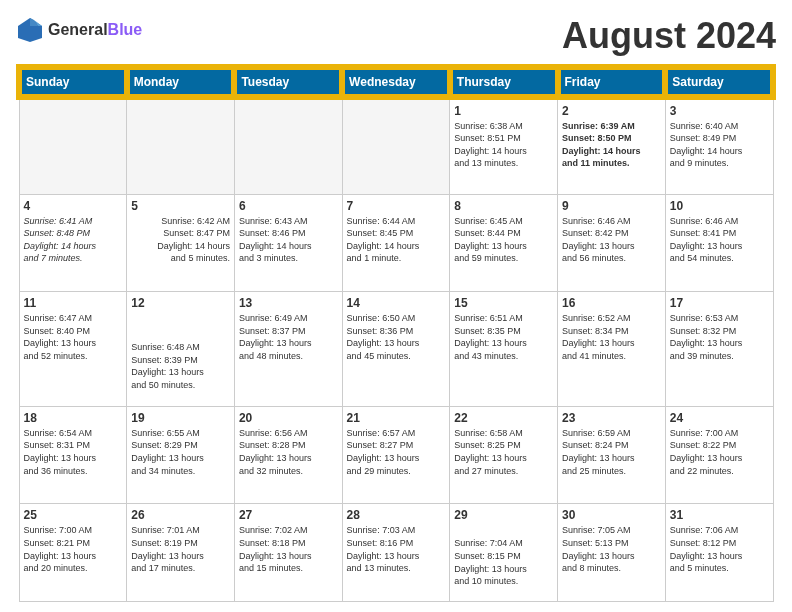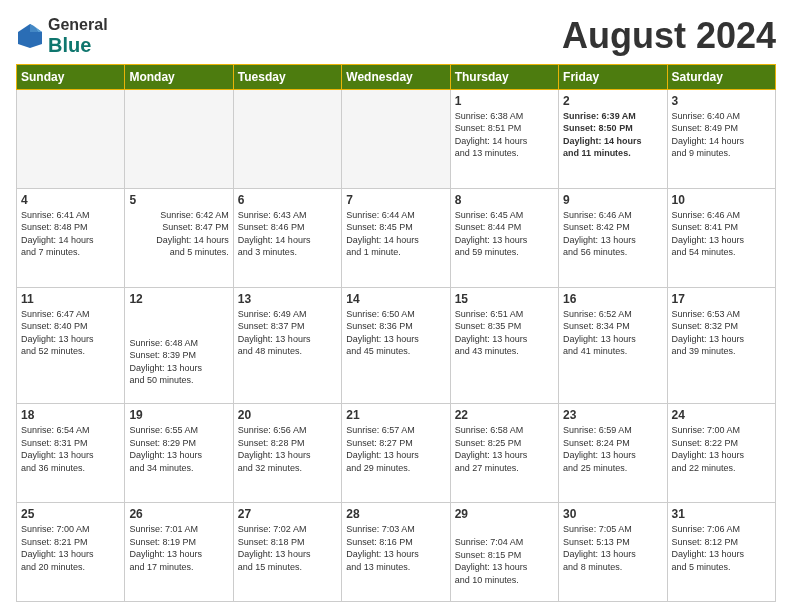--- a/index.html
+++ b/index.html
@@ -23,32 +23,32 @@
       align-items: flex-start;
       margin-bottom: 8px;
     }
     .logo {
       display: flex;
       align-items: center;
       gap: 4px;
     }
     .logo-text {
       display: flex;
-      flex-direction: column;
+      flex-direction: row;
       line-height: 1.1;
     }
     .logo-general {
       font-size: 16px;
       font-weight: bold;
       color: #333;
     }
     .logo-blue {
-      font-size: 20px;
-      font-weight: bold;
-      color: #0f766e;
+      font-size: 16px;
+      font-weight: bold;
+      color: #8b5cf6;
     }
     .logo-icon {
       width: 28px;
       height: 28px;
     }
     .title-block {
     }
     .title-month {
       font-size: 36px;
       font-weight: bold;
@@ -60,27 +60,27 @@
       color: #555;
     }
     .calendar {
       flex: 1;
       border: 1px solid #ccc;
       border-collapse: collapse;
       width: 100%;
       table-layout: fixed;
     }
     .calendar th {
-      background: #4d7c0f;
+      background: #0369a1;
       color: #fff;
       font-size: 12px;
       font-weight: bold;
       padding: 5px 4px;
       text-align: left;
-      border: 1px solid #eab308;
+      border: 6px solid #eab308;
     }
     .calendar td {
       border: 1px solid #ccc;
       vertical-align: top;
       padding: 4px 4px 3px 4px;
       font-size: 9.5px;
       color: #333;
       height: 88px;
       background: #fff;
     }
@@ -157,21 +157,21 @@
             <span class="day-num">3</span>
             <div class="day-info" style="white-space: pre-line;">Sunrise: 6:40 AM
 Sunset: 8:49 PM
 Daylight: 14 hours
 and 9 minutes.</div>
           </td>
         </tr>
         <tr>
           <td>
             <span class="day-num">4</span>
-            <div class="day-info" style="white-space: pre-line;">Sunrise: 6:41 AM
+            <div class="day-info" style="white-space: pre-line; font-style: italic;">Sunrise: 6:41 AM
 Sunset: 8:48 PM
 Daylight: 14 hours
 and 7 minutes.</div>
           </td>
           <td>
             <span class="day-num">5</span>
             <div class="day-info" style="white-space: pre-line; text-align: right;">Sunrise: 6:42 AM
 Sunset: 8:47 PM
 Daylight: 14 hours
 and 5 minutes.</div>

